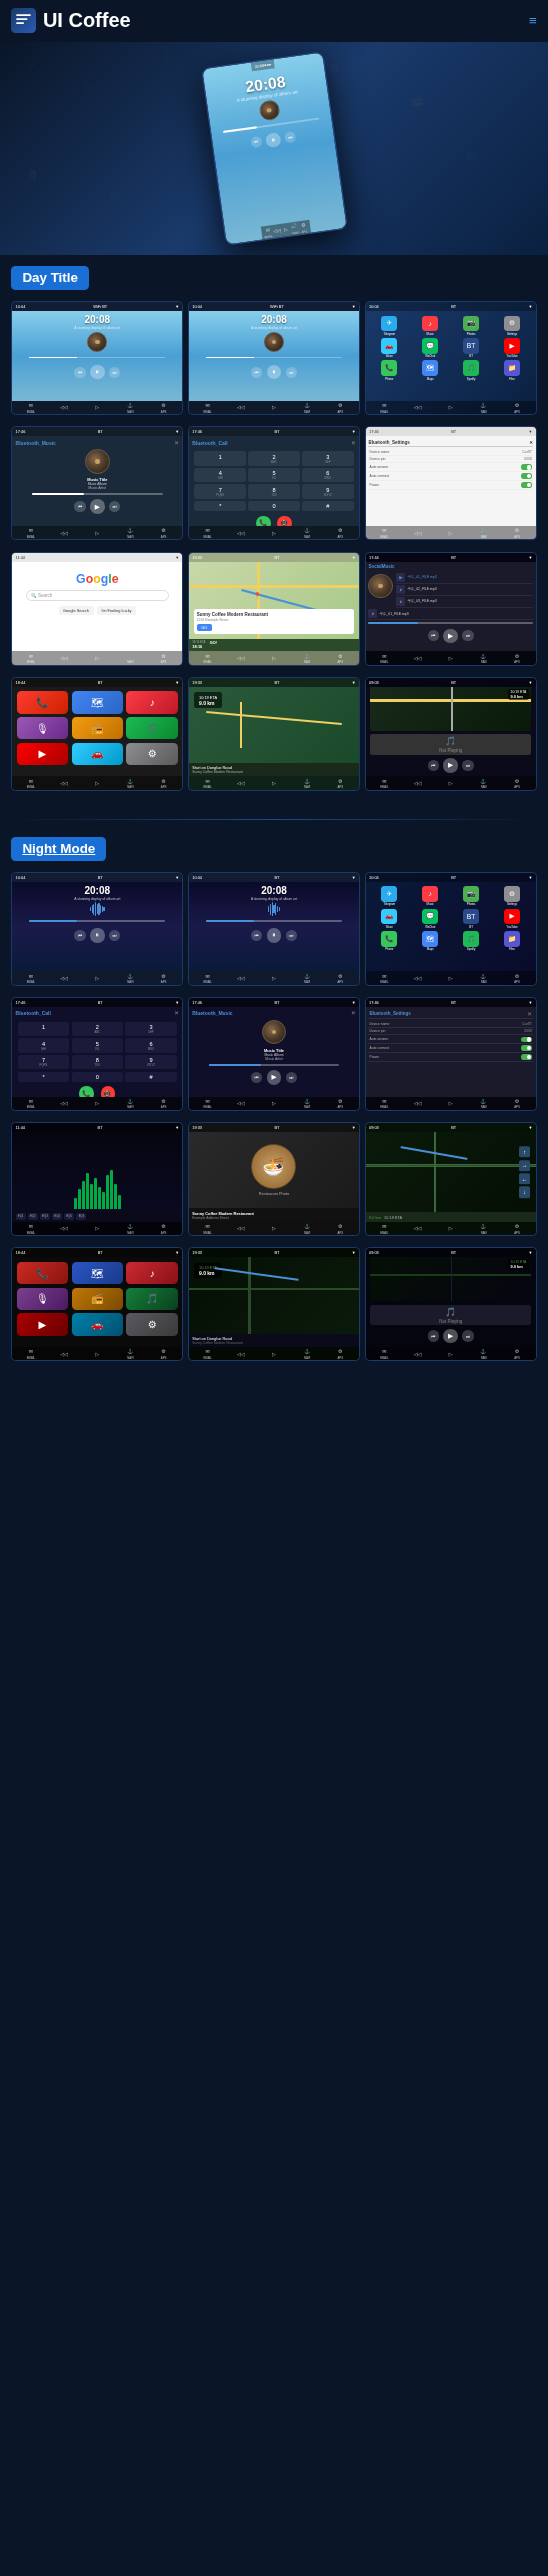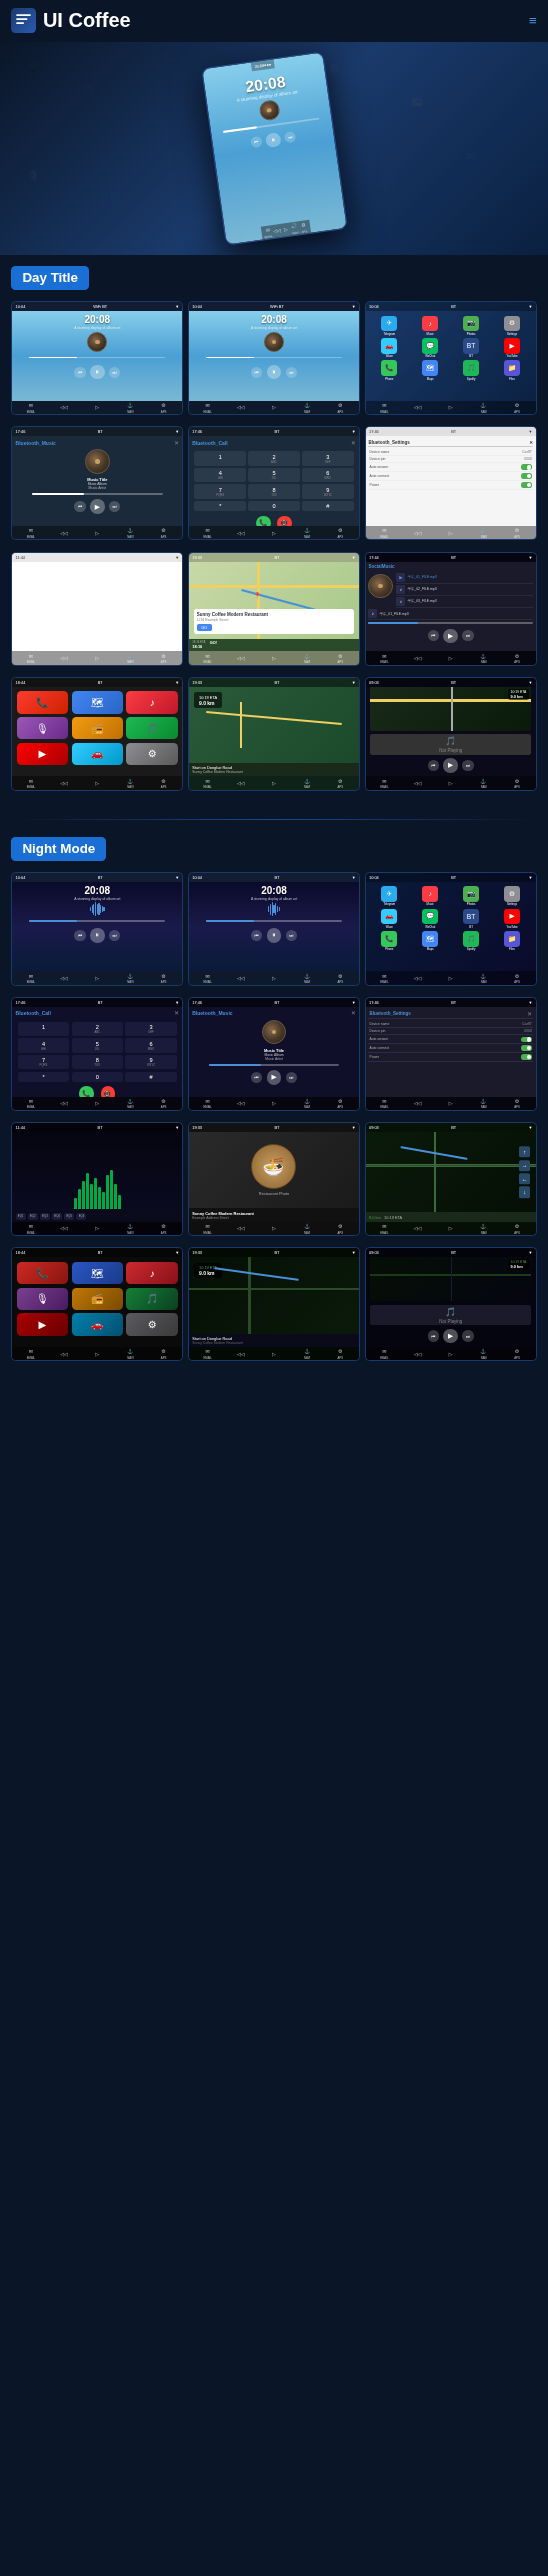--- a/index.html
+++ b/index.html
@@ -99,20 +99,21 @@
       background: #1a6fd4;
       color: white;
       font-size: 13.4px;
       font-weight: bold;
       padding: 4.5px 11.2px;
       border-radius: 4.5px;
       margin-bottom: 11.2px;
     }
     .mode-title.night {
       background: #1a6fd4;
+      text-decoration: underline;
     }
 
     
     .screenshots-grid {
       display: grid;
       grid-template-columns: repeat(3, 1fr);
       gap: 4.5px;
       margin-bottom: 11.2px;
     }
     .screenshot-card {
@@ -979,20 +980,34 @@
 
   
   <div class="screenshots-grid">
 
     <div class="screenshot-card">
       <div class="screen-mockup" style="background:white">
         <div class="status-bar" style="background:#e8e8e8;color:#333;">
           <span>11:44</span>
             <span></span>
             <span>▼</span>
+        </div>
+        <div class="screen-inner">
+          <div class="google-screen">
+            <div style="font-size:12.3px;font-weight:bold;margin:4.5px 0;">
+              <span class="g-blue">G</span><span class="g-red">o</span><span class="g-yellow">o</span><span class="g-blue">g</span><span class="g-green">l</span><span class="g-red">e</span>
+            </div>
+            <div class="google-search">
+              <span style="font-size:4.5px;color:#999;">🔍 Search</span>
+            </div>
+            <div style="display:flex;gap:3.4px;margin-top:4.5px;">
+              <div style="background:#f1f3f4;border-radius:2.2px;padding:2.2px 4.5px;font-size:3.9px;color:#333;">Google Search</div>
+              <div style="background:#f1f3f4;border-radius:2.2px;padding:2.2px 4.5px;font-size:3.9px;color:#333;">I'm Feeling Lucky</div>
+            </div>
+          </div>
         </div>
         <div class="screen-bottom-bar">
           <div class="bottom-item">
               <span class="bottom-icon">✉</span>
               <span class="bottom-label">EMAIL</span>
             </div>
           <div class="bottom-item">
               <span class="bottom-icon">◁◁</span>
             </div>
           <div class="bottom-item">

